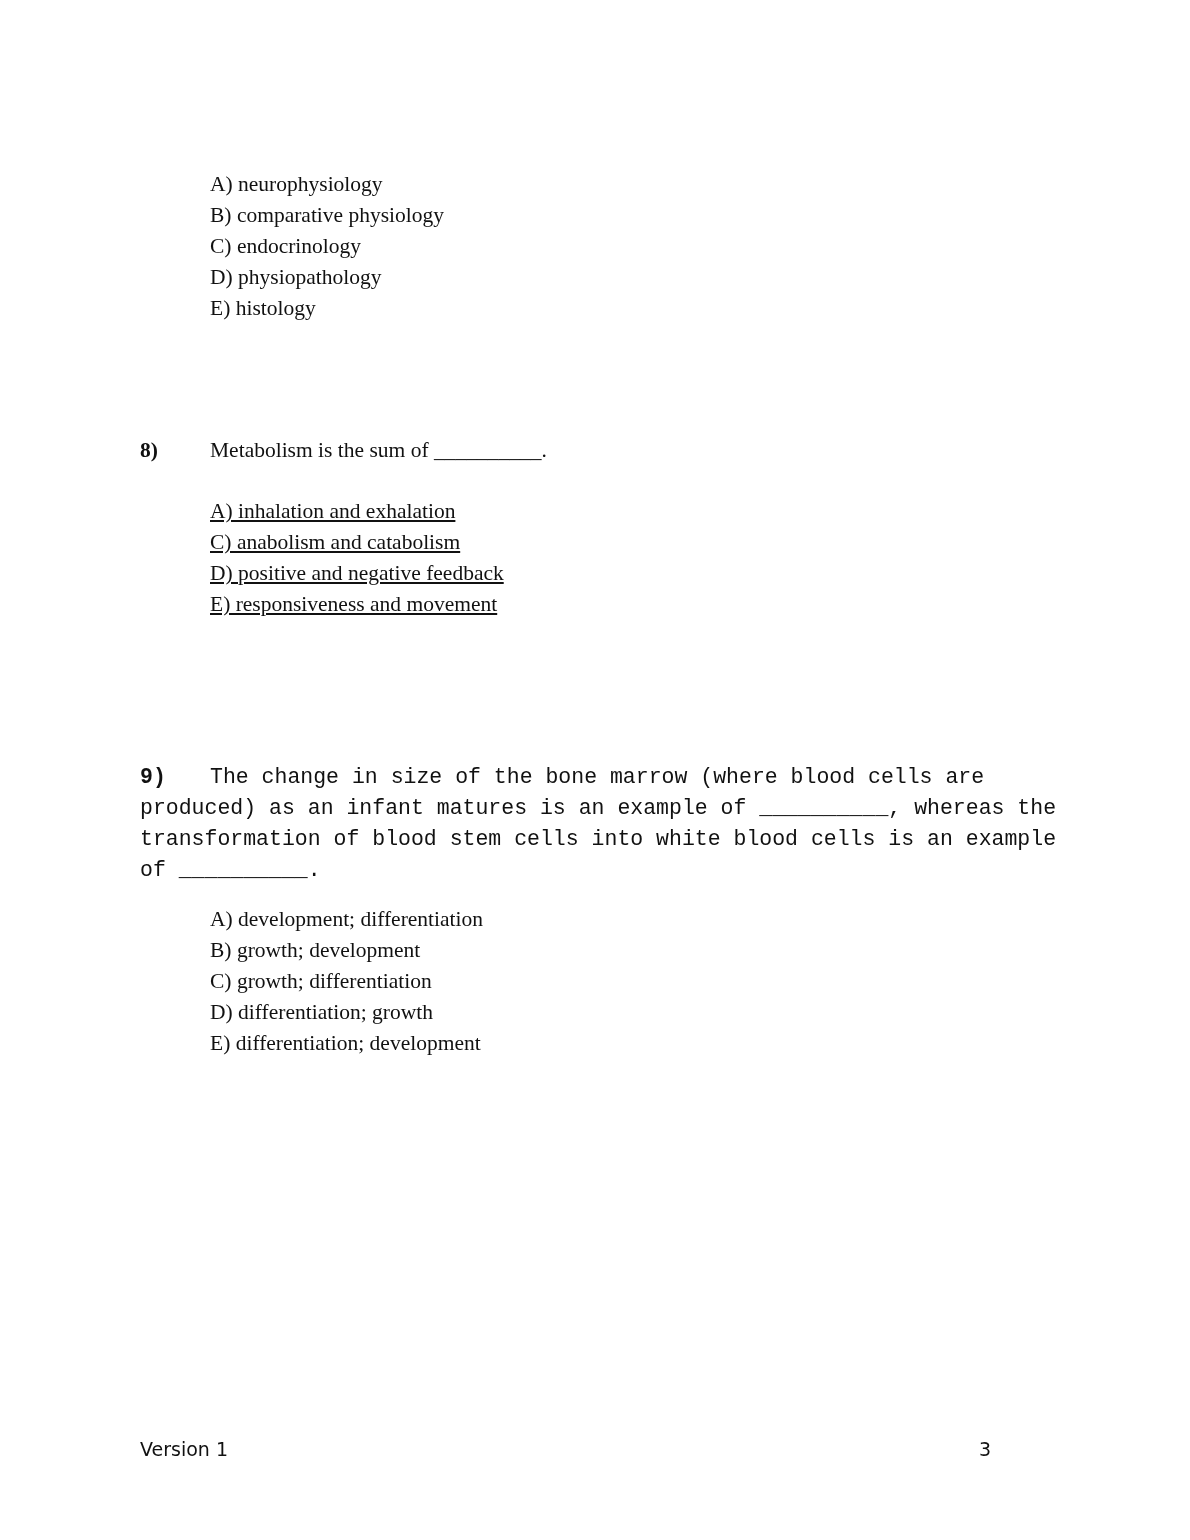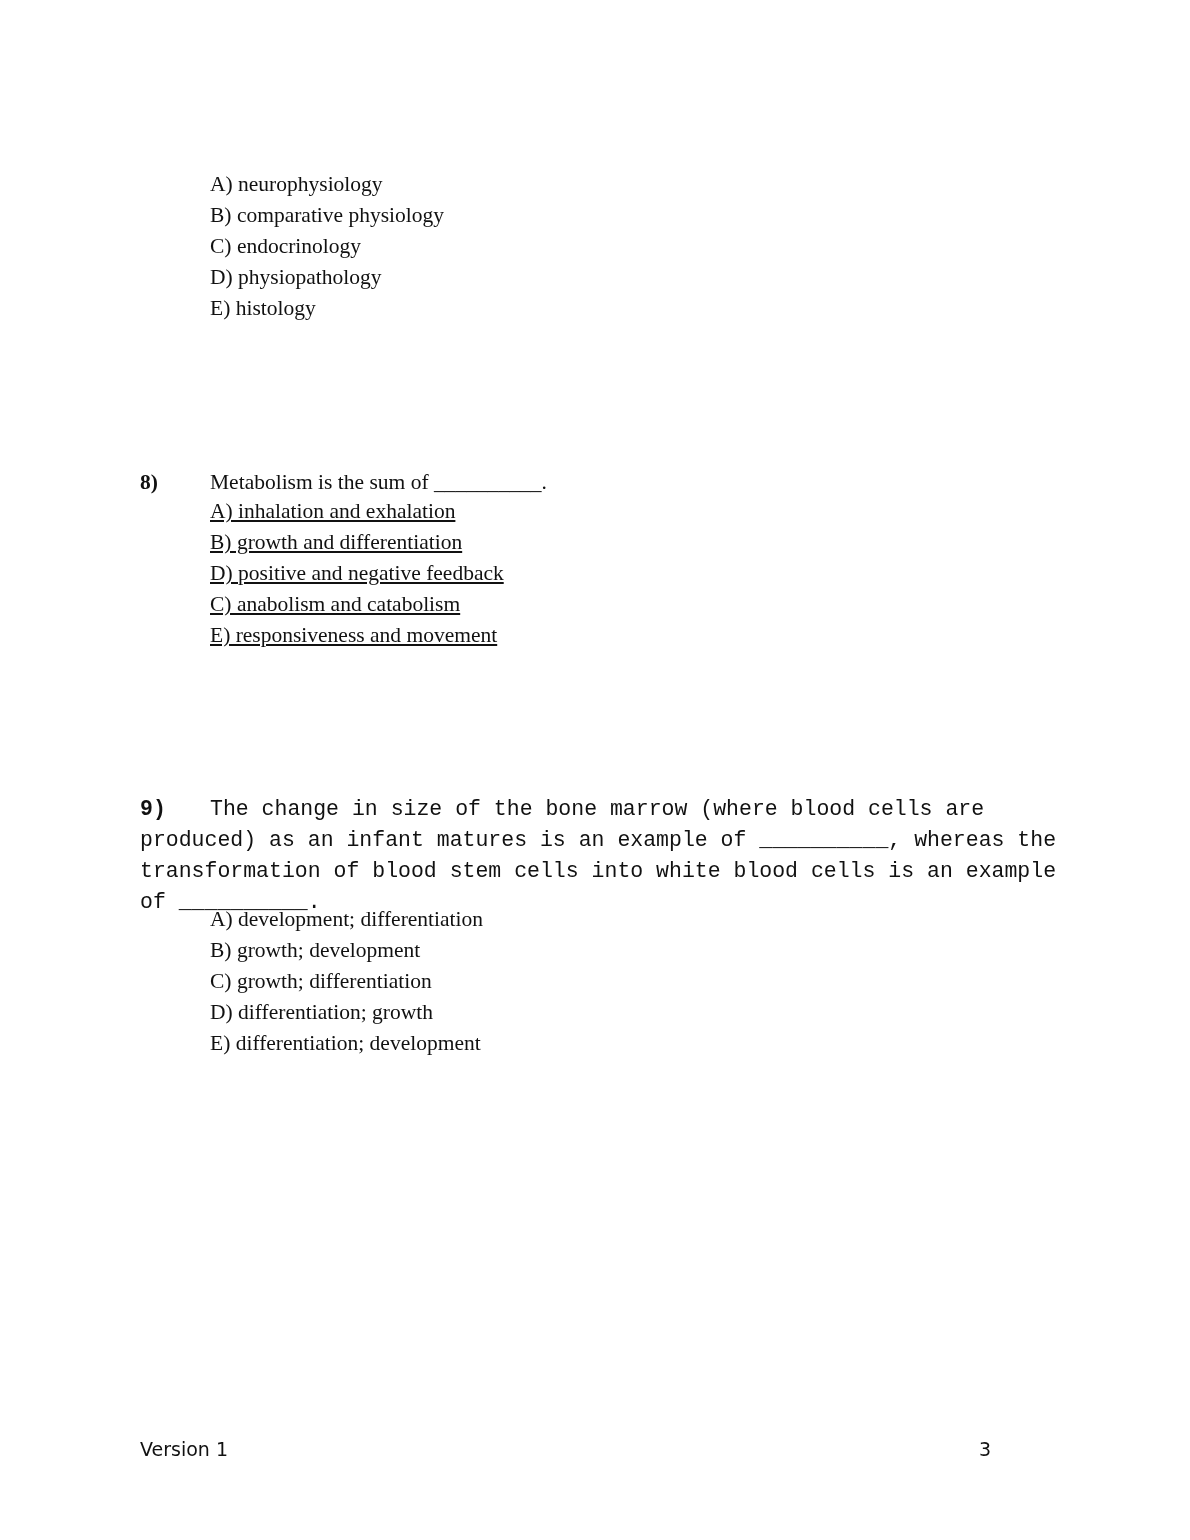--- a/index.html
+++ b/index.html
@@ -2,21 +2,21 @@
 <html><head>
   <meta charset="utf-8">
   <style>
     html, body { margin: 0; padding: 0; background: #ffffff; }
     body {
       width: 1190px; height: 1540px; position: relative; overflow: hidden;
       font-family: "Liberation Serif", "DejaVu Serif", serif;
       color: #111111;
     }
     .page { position: absolute; left: 0; top: 0; width: 1190px; height: 1324px; }
-    .block { position: absolute; left: 140px; width: 920px; margin-top: 32px; }
+    .block { position: absolute; left: 140px; width: 920px; }
     .options { position: absolute; left: 210px; }
     .opt { font-size: 21.5px; line-height: 31px; height: 31px; white-space: nowrap; }
     .qtext { font-size: 21.5px; line-height: 31px; }
     .qnum { font-weight: bold; display: inline-block; width: 70px; }
     .footer { position: absolute; top: 1438px; font-family: "DejaVu Sans", "Liberation Sans", sans-serif; font-size: 19px; color: #111; }
   </style>
 </head>
 <body>
 
 <div class="page">
@@ -27,23 +27,22 @@
     <div class="opt">C) endocrinology</div>
     <div class="opt">D) physiopathology</div>
     <div class="opt">E) histology</div>
   </div>
 
   <div class="block" style="top:435px;">
     <div class="qtext"><span class="qnum">8)</span><span>Metabolism is the sum of __________.</span></div>
   </div>
   <div class="options" style="top:496px;text-decoration:underline;">
     <div class="opt">A) inhalation and exhalation</div>
-    <div class="opt">B) growth and differentiation</div>
+    <div class="opt">C) anabolism and catabolism</div>
     <div class="opt">D) positive and negative feedback</div>
-    <div class="opt">C) anabolism and catabolism</div>
     <div class="opt">E) responsiveness and movement</div>
   </div>
 
   <div class="block" style="top:762px;font-family:Liberation Mono, monospace;">
     <div class="qtext"><span class="qnum">9)</span><span>The change in size of the bone marrow (where blood cells are produced) as an infant matures is an example of __________, whereas the transformation of blood stem cells into white blood cells is an example of __________.</span></div>
   </div>
   <div class="options" style="top:904px;">
     <div class="opt">A) development; differentiation</div>
     <div class="opt">B) growth; development</div>
     <div class="opt">C) growth; differentiation</div>

